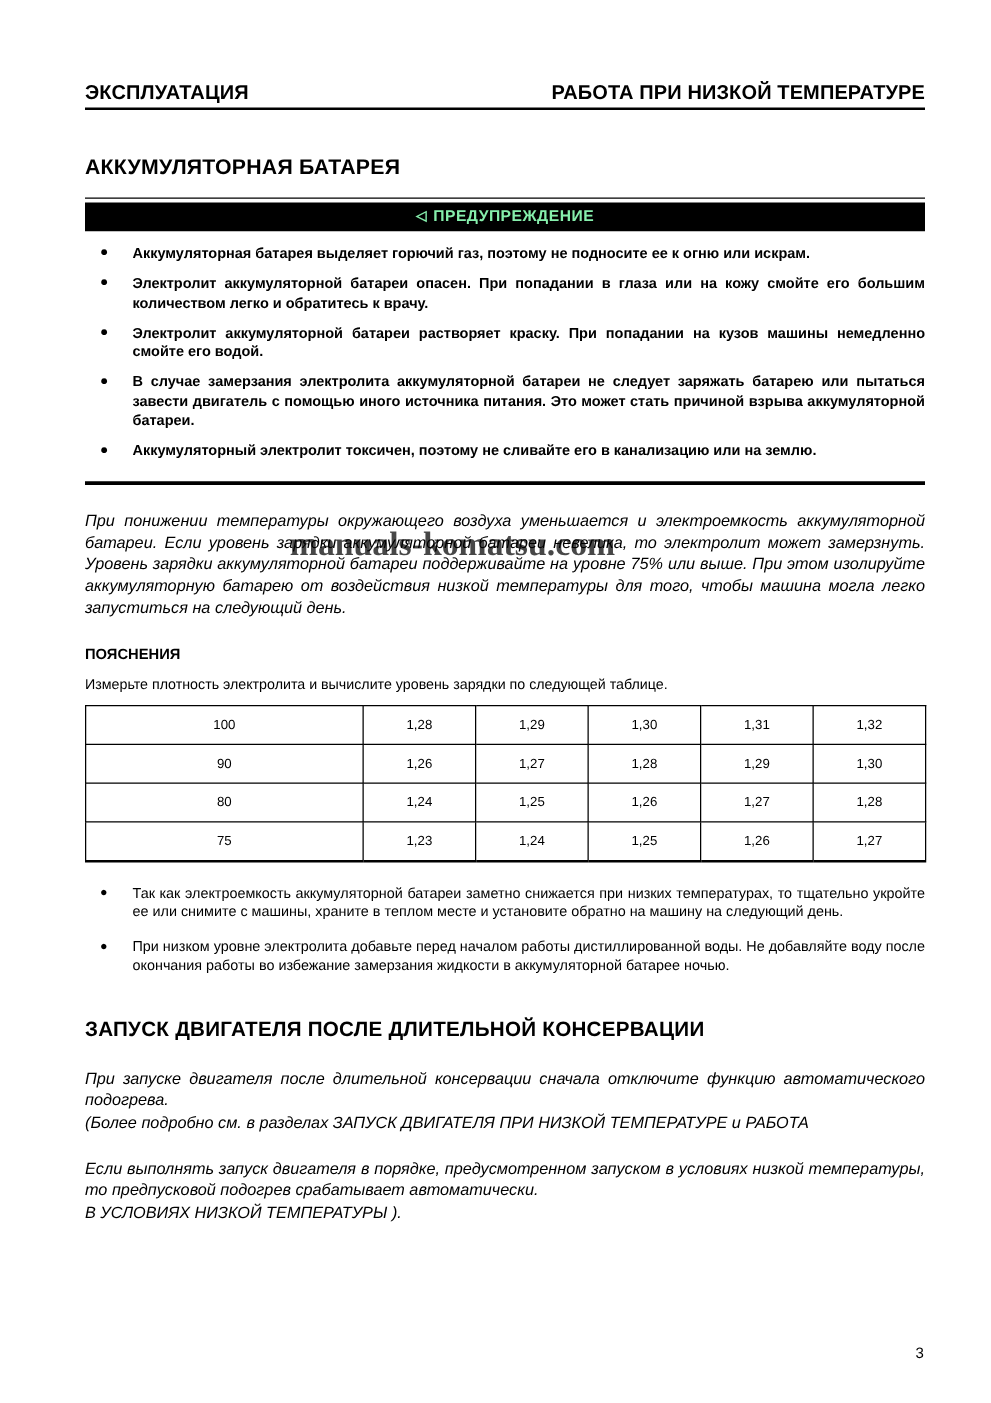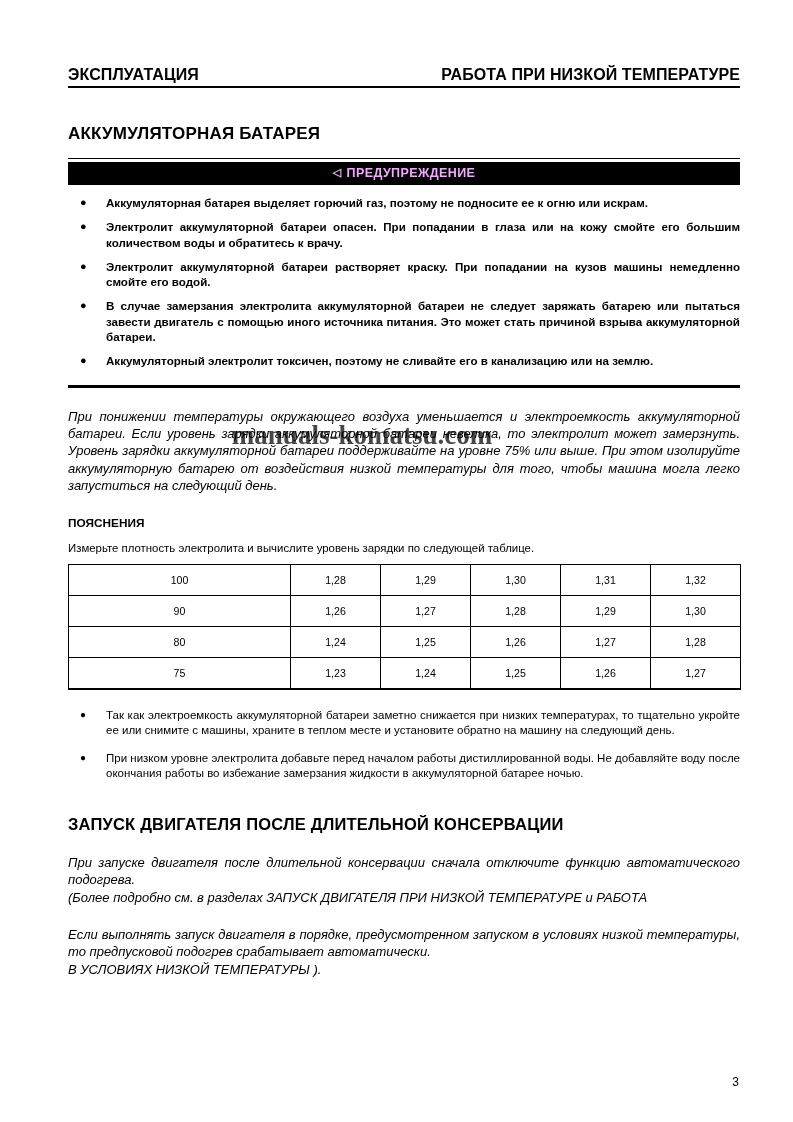--- a/index.html
+++ b/index.html
@@ -51,21 +51,21 @@
     margin-top: 36px;
   }
 
   
   .warn-block { margin-top: 14px; }
   .warn-top-rule {
     border-top: 1.2px solid #000;
   }
   .warn-banner {
     background: #000;
-    color: #f0abfc;
+    color: #86efac;
     text-align: center;
     font-size: 12.5px;
     font-weight: bold;
     letter-spacing: 0.4px;
     padding: 4px 0 5px 0;
     margin-top: 3px;
   }
   .warn-banner .tri {
     display: inline-block;
     font-size: 11px;
@@ -243,21 +243,21 @@
       <div class="warn-banner">
         <span class="tri">◁</span><span>ПРЕДУПРЕЖДЕНИЕ</span>
       </div>
       <ul class="warn-list">
         <li>
           <span class="bul">●</span>
           <span>Аккумуляторная батарея выделяет горючий газ, поэтому не подносите ее к огню или искрам.</span>
         </li>
         <li>
           <span class="bul">●</span>
-          <span>Электролит аккумуляторной батареи опасен. При попадании в глаза или на кожу смойте его большим количеством воды и обратитесь к врачу.</span>
+          <span>Электролит аккумуляторной батареи опасен. При попадании в глаза или на кожу смойте его большим количеством легко и обратитесь к врачу.</span>
         </li>
         <li>
           <span class="bul">●</span>
           <span>Электролит аккумуляторной батареи растворяет краску. При попадании на кузов машины немедленно смойте его водой.</span>
         </li>
         <li>
           <span class="bul">●</span>
           <span>В случае замерзания электролита аккумуляторной батареи не следует заряжать батарею или пытаться завести двигатель с помощью иного источника питания. Это может стать причиной взрыва аккумуляторной батареи.</span>
         </li>
         <li>

